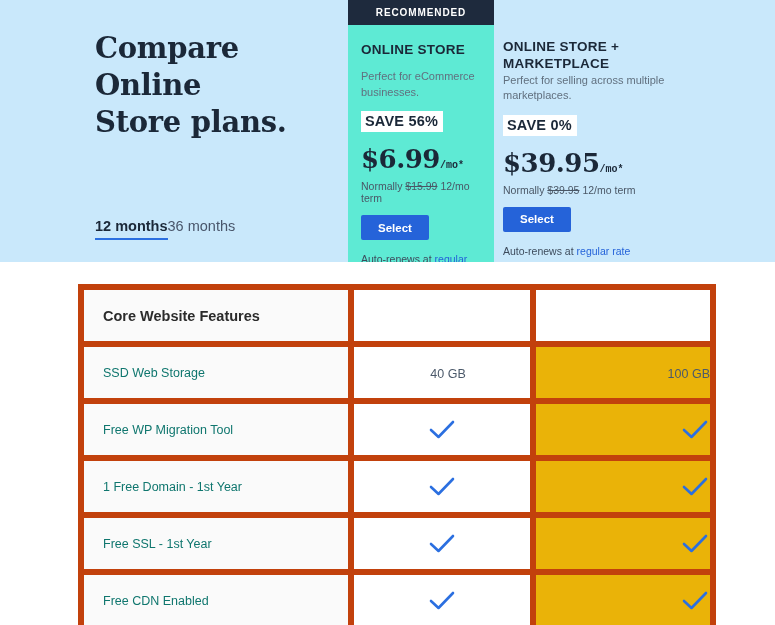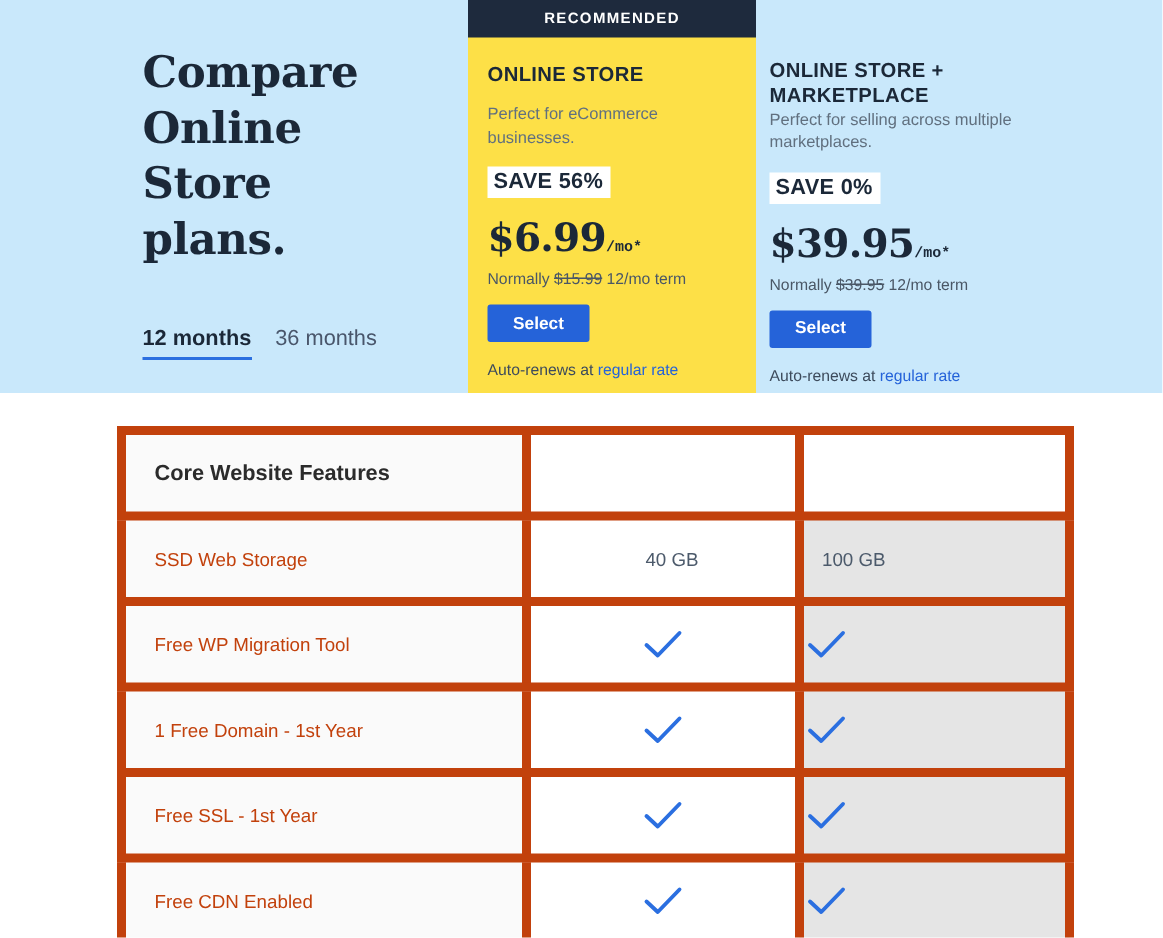--- a/index.html
+++ b/index.html
@@ -16,41 +16,40 @@
   
   .hero {
     position: relative;
     height: 262px;
     background: #c9e8fb;
     display: flex;
     overflow: hidden;
   }
 
   .hero-left {
-    width: 312px;
+    width: 348px;
     position: relative;
     padding: 30px 34px 0 95px;
   }
 
   .hero-title {
     font-family: "DejaVu Serif", "Liberation Serif", serif;
     font-weight: bold;
     font-size: 29px;
     line-height: 1.28;
     color: #1b2838;
     letter-spacing: -0.3px;
   }
 
   .term-toggle {
     position: absolute;
     left: 95px;
     bottom: 22px;
     display: flex;
     align-items: baseline;
-    gap: 16px;
   }
 
   .term-active {
     font-size: 14.5px;
     font-weight: bold;
     color: #1b2838;
     padding-bottom: 4px;
     border-bottom: 2.5px solid #2b6fe0;
     cursor: pointer;
   }
@@ -62,22 +61,22 @@
     cursor: pointer;
   }
 
   
   .card {
     position: relative;
     padding: 0;
   }
 
   .card-recommended {
-    width: 192px;
-    background: #fde047;
+    width: 146px;
+    background: #5eead4;
   }
 
   .card-plain {
     width: 244px;
     background: #c9e8fb;
   }
 
   .ribbon {
     height: 25px;
     background: #1e2a3d;
@@ -203,24 +202,24 @@
     font-size: 14.5px;
     font-weight: bold;
     color: #2b2b2b;
   }
 
   .frow td { height: 57px; }
   .frow td.col-label {
     background: #fafafa;
     padding-left: 19px;
     font-size: 12.5px;
-    color: #c2410c;
+    color: #0f766e;
   }
   .frow td.col-plan-a { background: #ffffff; text-align: center; }
-  .frow td.col-plan-b { background: #e5e5e5; text-align: left; }
+  .frow td.col-plan-b { background: #eab308; text-align: right; }
 
   .cellval {
     font-size: 12.5px;
     color: #4c5a6b;
     margin-left: 12px;
   }
 
   .check {
     display: inline-block;
     vertical-align: middle;

